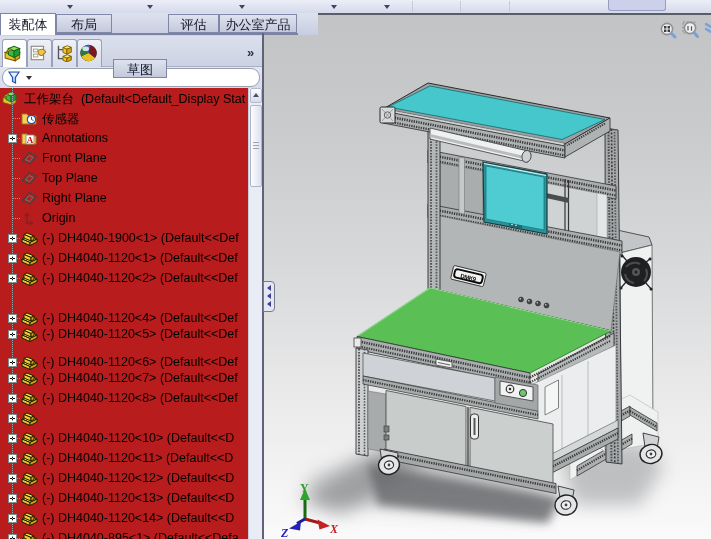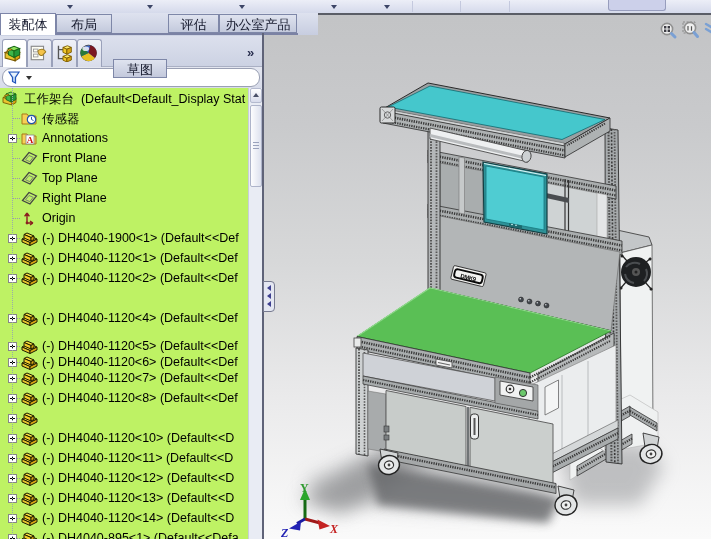--- a/index.html
+++ b/index.html
@@ -15,21 +15,21 @@
 .tab.active{top:0px;height:22px;line-height:21px;background:#fff;border-color:#7d85a8;border-bottom:none;z-index:3;}
 
 #panel{position:absolute;left:0;top:36px;width:262px;height:503px;background:#e8eaf1;}
 #phead{position:absolute;left:0;top:0;width:262px;height:30px;background:linear-gradient(#dce0ed,#ccd2e3);border-bottom:1px solid #aab0c4;}
 .ptab{position:absolute;top:3px;width:23px;height:27px;border:1px solid #9aa1ba;border-bottom:none;border-radius:3px 3px 0 0;background:linear-gradient(#eff1f7,#d8dcea);}
 .ptab.active{background:#fff;}
 #chev{position:absolute;left:247px;top:9px;font-size:13px;color:#2a3050;font-weight:bold;letter-spacing:-2px;}
 #filterrow{position:absolute;left:0;top:31px;width:262px;height:21px;background:linear-gradient(#e3e6f0,#d8dcea);}
 #filterbox{position:absolute;left:2px;top:1px;width:256px;height:17px;background:#fff;border:1px solid #9aa0b4;border-radius:9px;}
 
-#tree{position:absolute;left:0;top:52px;width:248px;height:451px;background:#bef264;overflow:hidden;text-decoration:underline;}
+#tree{position:absolute;left:0;top:52px;width:248px;height:451px;background:#b91c1c;overflow:hidden;text-decoration:underline;}
 .trow{position:absolute;left:0;height:20px;width:260px;white-space:nowrap;font-size:12.5px;color:#000;}
 .trow .txt{position:absolute;left:42px;top:3px;}
 .trow .txt0{position:absolute;left:24px;top:3px;}
 .trow .stub{position:absolute;left:13px;top:10px;width:8px;height:1px;background-image:repeating-linear-gradient(90deg,#99a 0 1px,transparent 1px 2px);}
 .plus{position:absolute;left:8px;top:6px;width:9px;height:9px;background:#fff;border:1px solid #888;box-sizing:border-box;}
 .plus:before{content:"";position:absolute;left:1px;top:3px;width:5px;height:1px;background:#000;}
 .plus:after{content:"";position:absolute;left:3px;top:1px;width:1px;height:5px;background:#000;}
 .icon{position:absolute;left:21px;top:2px;width:17px;height:16px;}
 #vline{position:absolute;left:12px;top:50px;width:1px;height:470px;background-image:repeating-linear-gradient(#9aa 0 1px,transparent 1px 2px);}
 
@@ -227,21 +227,21 @@
           <svg class="icon" viewBox="0 0 17 16">
             <polygon points="1,9 8,5.5 16,9 9,12.5" fill="#f9e040" stroke="#1c1c00" stroke-width="1"></polygon>
             <polygon points="1,9 9,12.5 9,15.5 1,12" fill="#e8c52e" stroke="#1c1c00" stroke-width="1"></polygon>
             <polygon points="9,12.5 16,9 16,12 9,15.5" fill="#d9a714" stroke="#1c1c00" stroke-width="1"></polygon>
             <polygon points="3,4.5 6,3 13,6 10,7.5" fill="#f9e040" stroke="#1c1c00" stroke-width="1"></polygon>
             <polygon points="3,4.5 3,8 10,11 10,7.5" fill="#f2ca2a" stroke="#1c1c00" stroke-width="1"></polygon>
             <polygon points="10,7.5 13,6 13,9.5 10,11" fill="#d9a714" stroke="#1c1c00" stroke-width="1"></polygon>
           </svg>
           <span class="txt">(-) DH4040-1120&lt;4&gt; (Default&lt;&lt;Def</span>
         </div>
-      <div class="trow" style="top:248px">
+      <div class="trow" style="top:236px">
           <div class="stub"></div>
           <div class="plus"></div>
           <svg class="icon" viewBox="0 0 17 16">
             <polygon points="1,9 8,5.5 16,9 9,12.5" fill="#f9e040" stroke="#1c1c00" stroke-width="1"></polygon>
             <polygon points="1,9 9,12.5 9,15.5 1,12" fill="#e8c52e" stroke="#1c1c00" stroke-width="1"></polygon>
             <polygon points="9,12.5 16,9 16,12 9,15.5" fill="#d9a714" stroke="#1c1c00" stroke-width="1"></polygon>
             <polygon points="3,4.5 6,3 13,6 10,7.5" fill="#f9e040" stroke="#1c1c00" stroke-width="1"></polygon>
             <polygon points="3,4.5 3,8 10,11 10,7.5" fill="#f2ca2a" stroke="#1c1c00" stroke-width="1"></polygon>
             <polygon points="10,7.5 13,6 13,9.5 10,11" fill="#d9a714" stroke="#1c1c00" stroke-width="1"></polygon>
           </svg>

